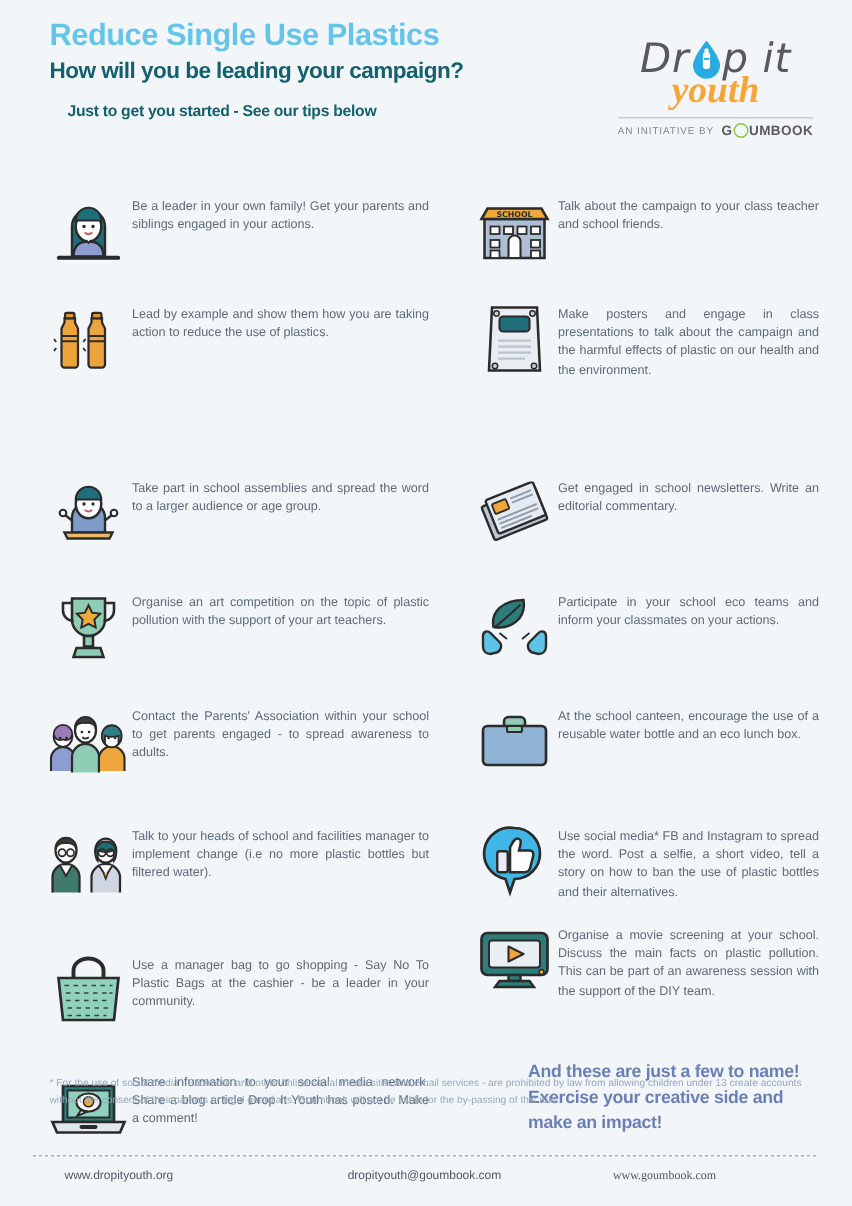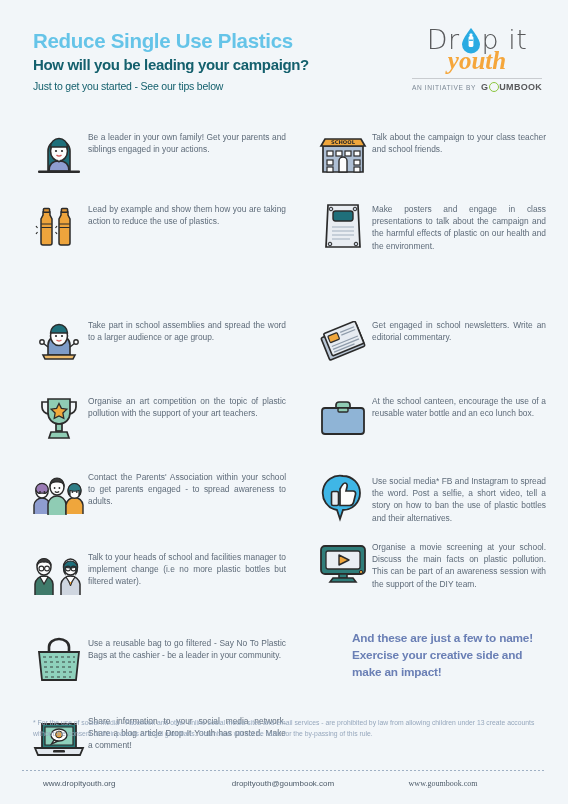--- a/index.html
+++ b/index.html
@@ -37,31 +37,32 @@
   .title-sub {
     font-size: 15px;
     font-weight: bold;
     color: #14606d;
     letter-spacing: -0.35px;
     line-height: 1.15;
     margin: 0 0 7px 0;
   }
   .title-tips {
     font-size: 10.5px;
-    font-weight: normal;
+    font-weight: bold;
     color: #14606d;
     letter-spacing: -0.2px;
-    margin: 0;
+    margin: 12px;
   }
 
   
   .logo { width: 138px; text-align: center; padding-top: 2px; }
   .logo-top {
     position: relative;
     height: 34px;
+    font-style: italic;
   }
   .logo-word {
     font-family: "DejaVu Sans", sans-serif;
     font-size: 27px;
     color: #58595b;
     font-weight: 300;
     letter-spacing: 0.5px;
     line-height: 34px;
   }
   .logo-youth {
@@ -363,21 +364,21 @@
           <path d="M5 16 h40 l-3 28 H8 z" fill="#8fd1bc" stroke="#2b2b2b" stroke-width="1.8"></path>
           <g stroke="#2b2b2b" stroke-width="1.1" opacity="0.85">
             <path d="M9 21 h3 M15 21 h3 M21 21 h3 M27 21 h3 M33 21 h3 M39 21 h2"></path>
             <path d="M10 26 h3 M16 26 h3 M22 26 h3 M28 26 h3 M34 26 h3 M39 26 h2"></path>
             <path d="M10 31 h3 M16 31 h3 M22 31 h3 M28 31 h3 M34 31 h3"></path>
             <path d="M11 36 h3 M17 36 h3 M23 36 h3 M29 36 h3 M35 36 h3"></path>
             <path d="M11 41 h3 M17 41 h3 M23 41 h3 M29 41 h3 M35 41 h2"></path>
           </g>
         </svg>
       </div>
-      <div class="tip-text">Use a reusable bag to go filtered - Say No To Plastic Bags at the cashier - be a leader in your community.</div>
+      <div class="tip-text">Use a manager bag to go shopping - Say No To Plastic Bags at the cashier - be a leader in your community.</div>
     </div>
 
     <div class="tip">
       <div class="tip-icon">
         <svg width="52" height="44" viewBox="0 0 52 44">
           <path d="M9 8 h34 v24 H9 z" fill="#2b7d7a" stroke="#2b2b2b" stroke-width="1.8"></path>
           <path d="M12 11 h28 v18 H12 z" fill="#8fd1bc" stroke="#2b2b2b" stroke-width="1.2"></path>
           <path d="M2 32 h48 l-3 7 H5 z" fill="#e3e8ee" stroke="#2b2b2b" stroke-width="1.8"></path>
           <rect x="20" y="34" width="12" height="2.6" rx="1.2" fill="#2b2b2b"></rect>
           <ellipse cx="26" cy="19" rx="8" ry="6" fill="#fdfdfd" stroke="#2b2b2b" stroke-width="1.4"></ellipse>
@@ -442,20 +443,32 @@
             <rect x="13" y="10" width="10" height="7" rx="1" fill="#efa63c" stroke="#2b2b2b" stroke-width="1.2"></rect>
             <g stroke="#8f9cab" stroke-width="1.3">
               <path d="M26 11 h15 M26 14 h15 M13 21 h28 M13 24 h28 M13 27 h22"></path>
             </g>
           </g>
         </svg>
       </div>
       <div class="tip-text">Get engaged in school newsletters. Write an editorial commentary.</div>
     </div>
 
+    <div class="tip h-l4">
+      <div class="tip-icon">
+        <svg width="48" height="48" viewBox="0 0 48 48">
+          <path d="M30 6 C16 6 8 14 10 24 C22 26 32 18 30 6 z" fill="#2f7d7a" stroke="#2b2b2b" stroke-width="1.6"></path>
+          <path d="M11 24 C16 20 22 15 28 9" stroke="#2b2b2b" stroke-width="1.3" fill="none"></path>
+          <path d="M3 30 c0-3 3-4 5-2 l6 6 c2 2 1 6-2 7 l-4 1 c-3 0-5-2-5-5 z" fill="#5fc3e8" stroke="#2b2b2b" stroke-width="1.6"></path>
+          <path d="M45 30 c0-3-3-4-5-2 l-6 6 c-2 2-1 6 2 7 l4 1 c3 0 5-2 5-5 z" fill="#5fc3e8" stroke="#2b2b2b" stroke-width="1.6"></path>
+          <path d="M14 28 l5 4 M34 28 l-5 4" stroke="#2b2b2b" stroke-width="1.2" fill="none"></path>
+        </svg>
+      </div>
+      <div class="tip-text">Participate in your school eco teams and inform your classmates on your actions.</div>
+    </div>
 
     <div class="tip h-l5">
       <div class="tip-icon">
         <svg width="50" height="40" viewBox="0 0 50 40">
           <path d="M18 10 V7 a3 3 0 0 1 3-3 h8 a3 3 0 0 1 3 3 v3" fill="#8fccb4" stroke="#2b2b2b" stroke-width="1.7"></path>
           <rect x="4" y="10" width="42" height="26" rx="3" fill="#8fb4d6" stroke="#2b2b2b" stroke-width="1.8"></rect>
           <rect x="20" y="10" width="10" height="4" rx="1.2" fill="#8fccb4" stroke="#2b2b2b" stroke-width="1.4"></rect>
         </svg>
       </div>
       <div class="tip-text">At the school canteen, encourage the use of a reusable water bottle and an eco lunch box.</div>

